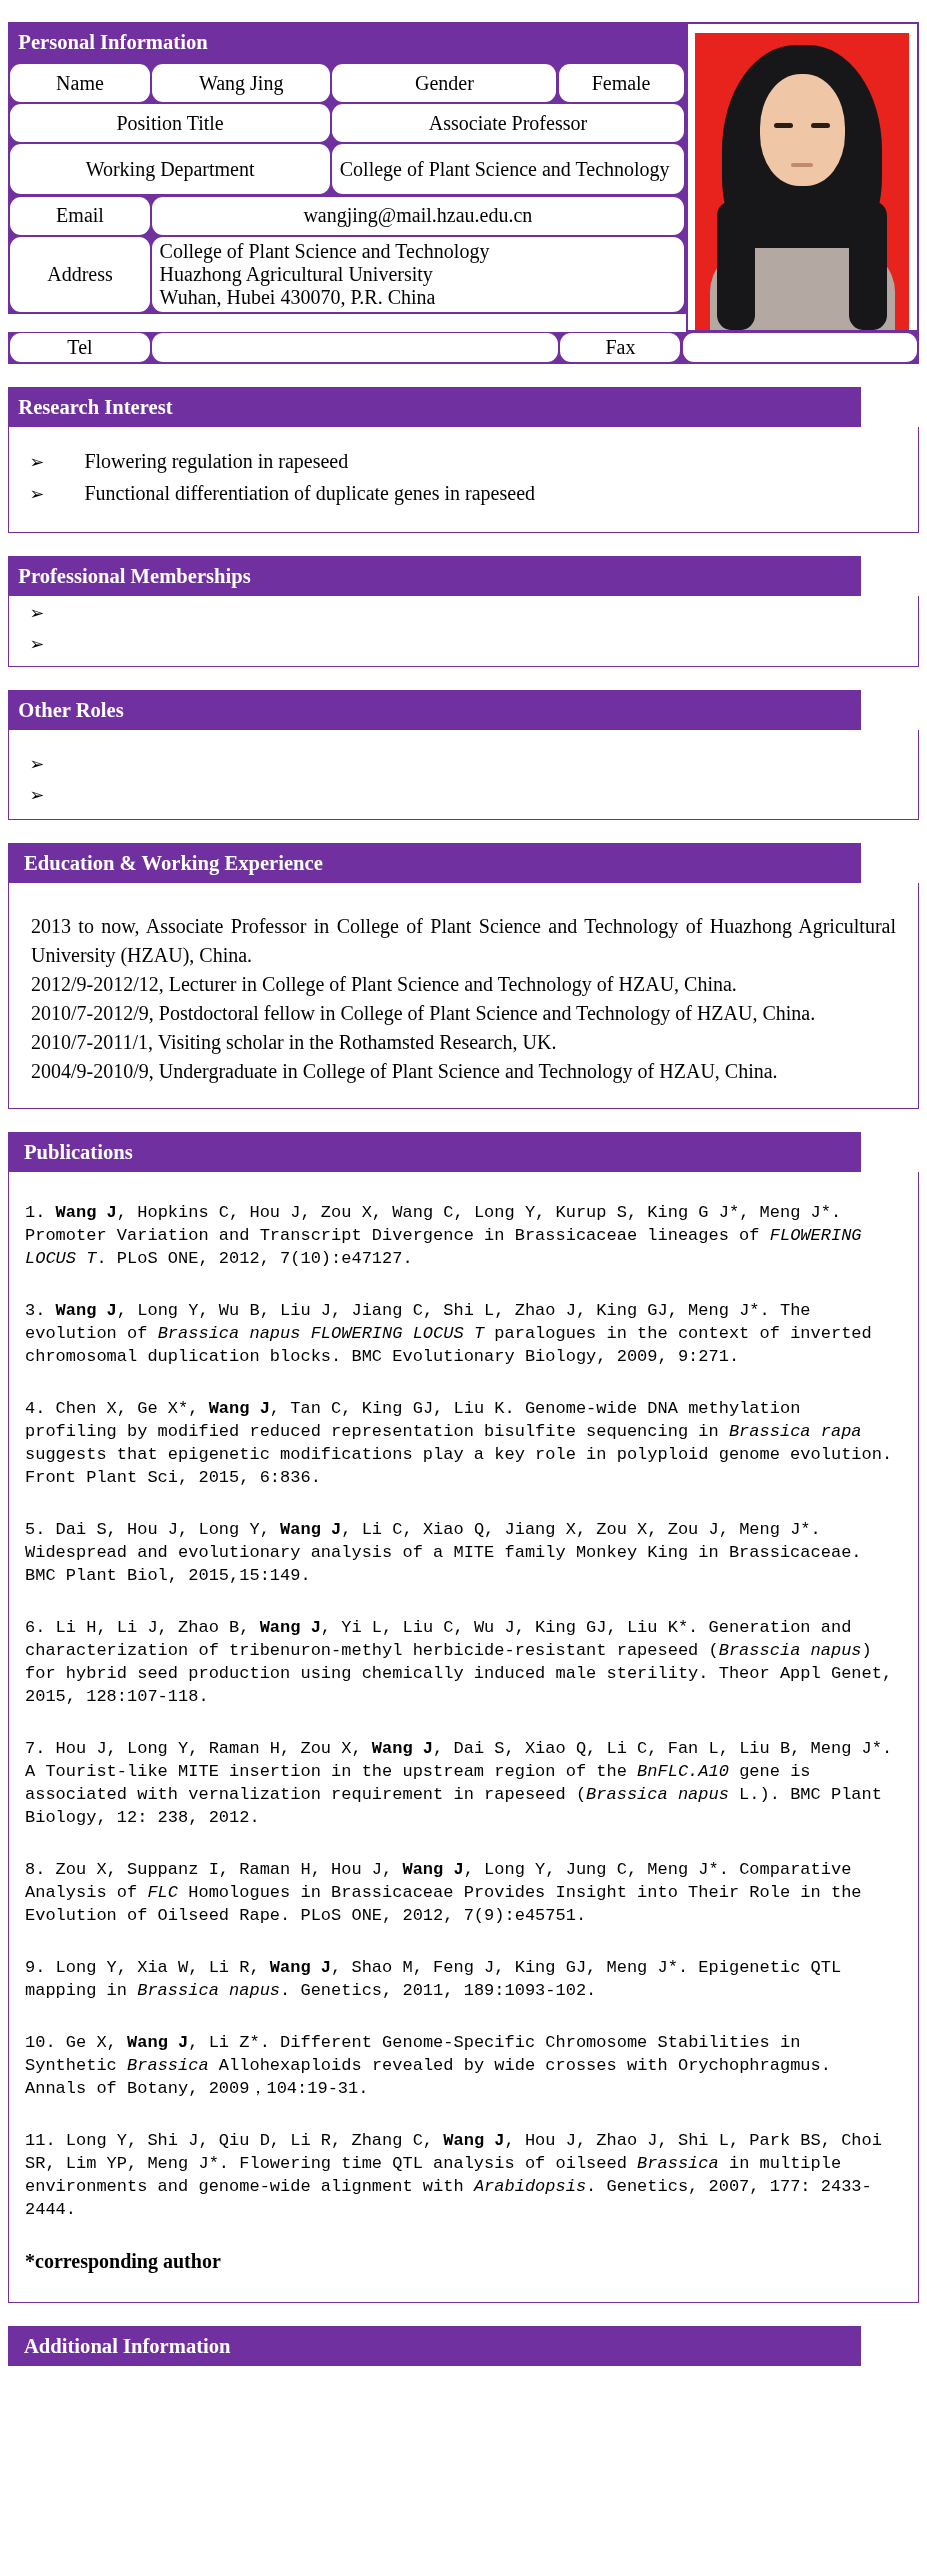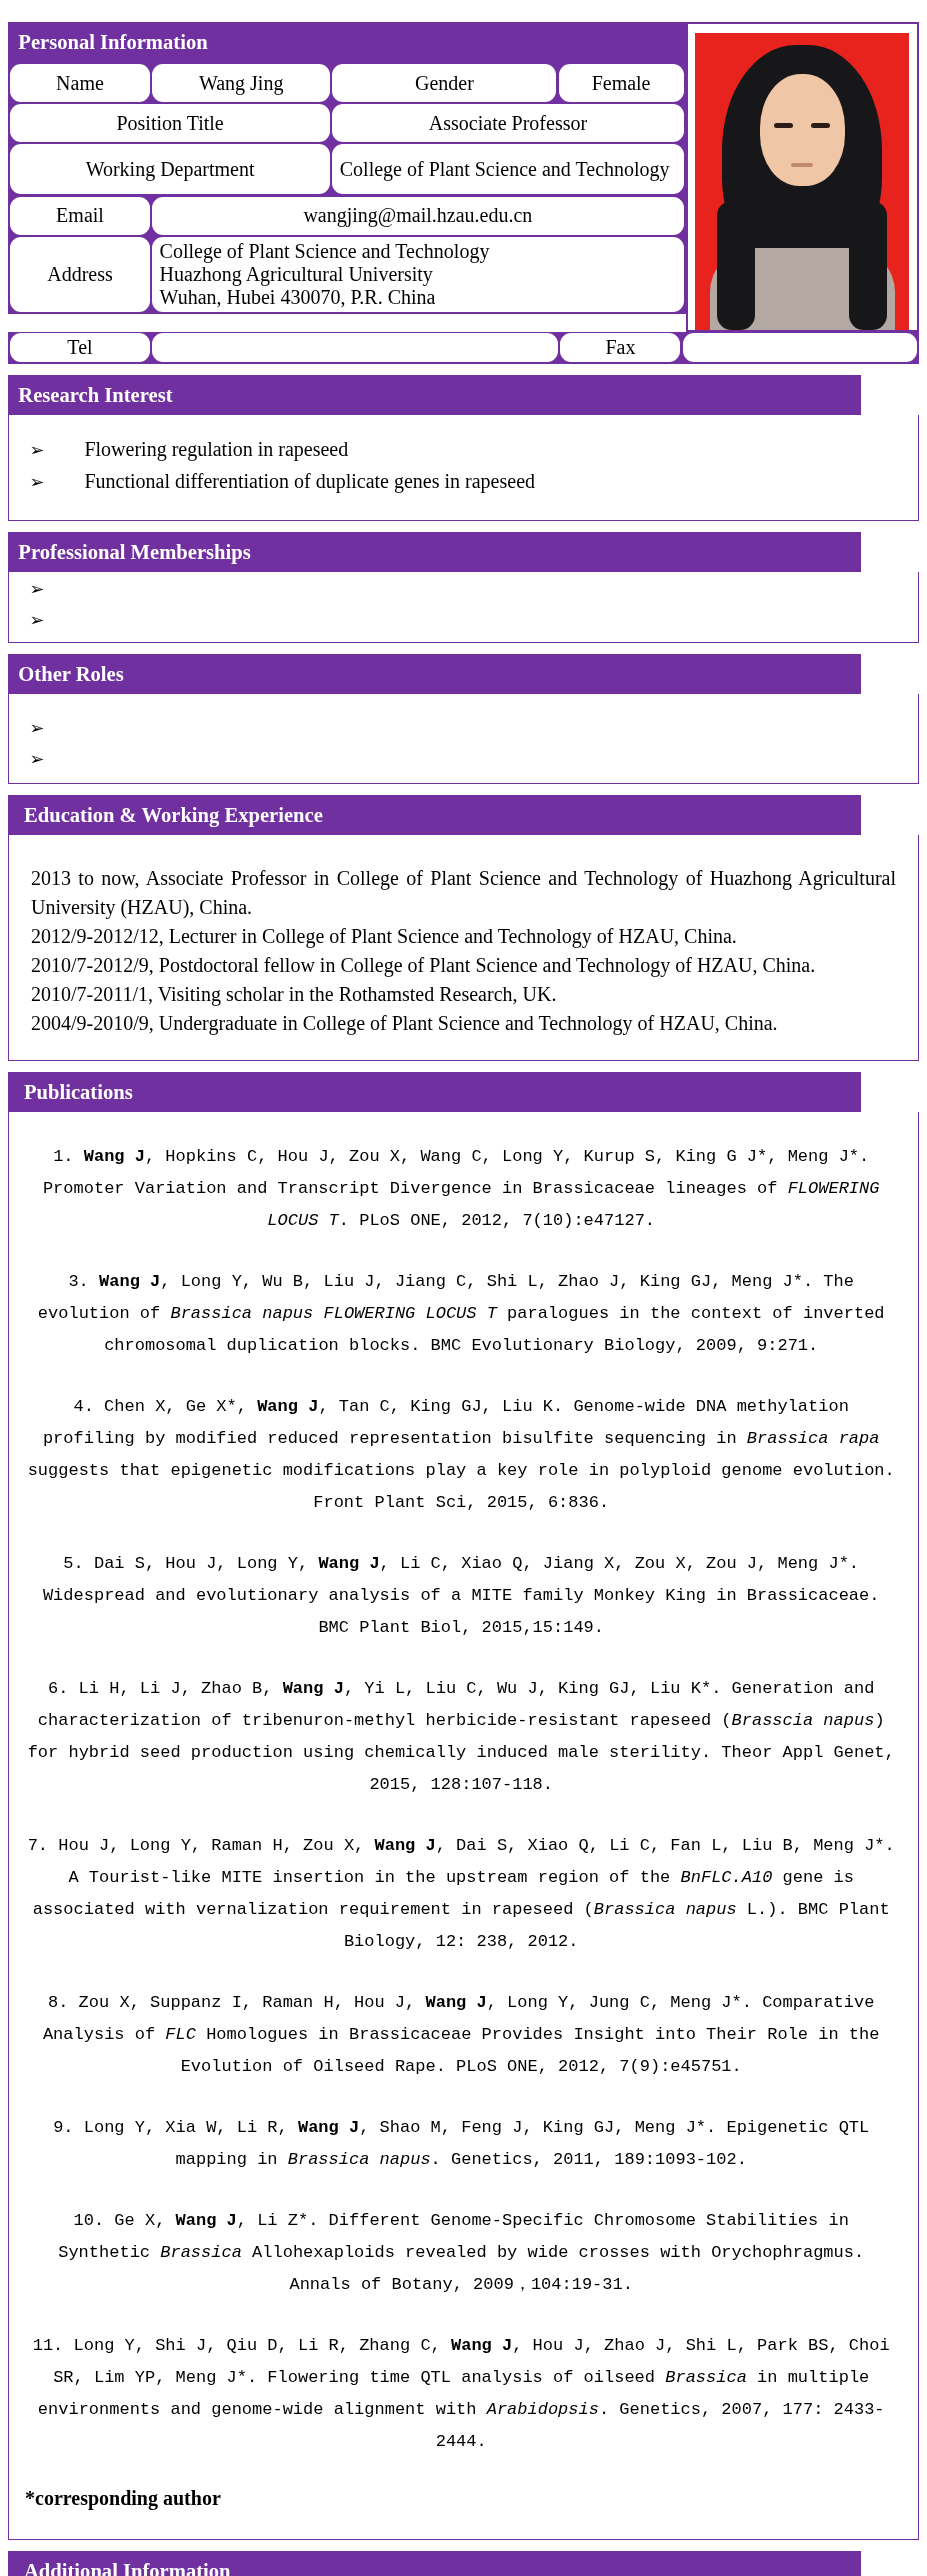--- a/index.html
+++ b/index.html
@@ -45,36 +45,36 @@
   .eye.l{left:79px;}.eye.r{left:116px;}
   .mouth{position:absolute;top:130px;left:96px;width:22px;height:4.4px;
          background:#c08a72;border-radius:2.2px;}
 
   .tel-grid{display:grid;grid-template-columns:140px 406px 120px 234px;gap:2.2px;
             background:#7030A0;border:2.2px solid #7030A0;border-top-width:1.5px;
             width:911px;box-sizing:border-box;}
   .tel-grid .cell{min-height:28px;font-size:20px;}
 
   
-  .section{margin-top:11px;}
+  .section{margin-top:23px;}
   .sec-box{border:1.5px solid #7030A0;border-top:none;background:#fff;
            box-sizing:border-box;width:911px;}
   .bullet-line{display:flex;align-items:baseline;padding-left:10.3px;
                font-size:20px;line-height:31px;}
   .bullet-glyph{font-family:"DejaVu Sans",sans-serif;font-size:17.7px;margin-right:40px;}
   .ri-box{padding:19px 14.7px 22px 10.3px;min-height:102px;box-sizing:border-box;}
   .pm-box{padding:2.9px 14.7px 5.9px 10.3px;min-height:62px;box-sizing:border-box;}
   .or-box{padding:19px 14.7px 7.4px 10.3px;min-height:71px;box-sizing:border-box;}
 
   .edu-box{padding:29px 22px 22px 22px;font-size:20px;box-sizing:border-box;}
   .edu-entry{text-align:justify;line-height:29px;}
 
   .pub-box{padding:29px 20.6px 10.3px 16px;box-sizing:border-box;}
   .pub{font-family:"Liberation Mono","DejaVu Sans Mono",monospace;
-       font-size:17px;line-height:32px;margin:0 0 29px 0;text-align:center;}
+       font-size:17px;line-height:23px;margin:0 0 29px 0;text-align:left;}
   .pub .b{font-weight:bold;}
   .pub .i{font-style:italic;}
   .pub-note{font-size:20px;font-weight:bold;margin:2.9px 0 19px 0;}
 </style>
 </head>
 <body>
 
 <div class="page">
 
   <div class="top">

